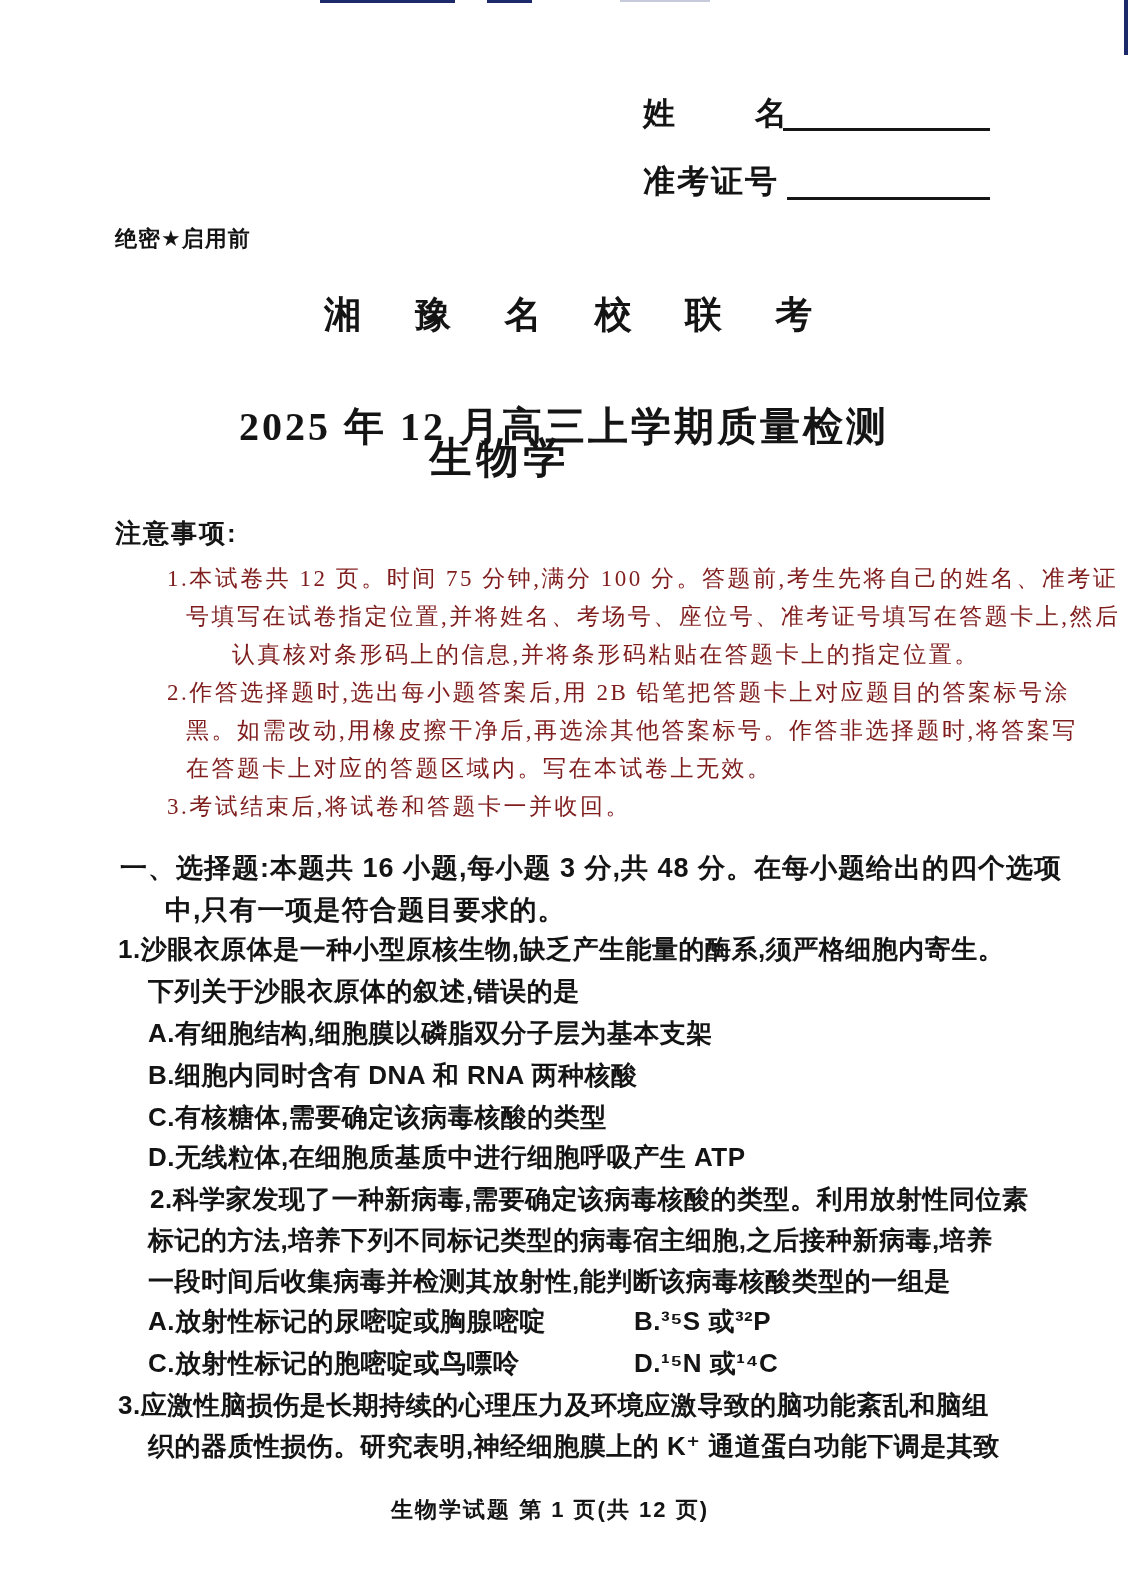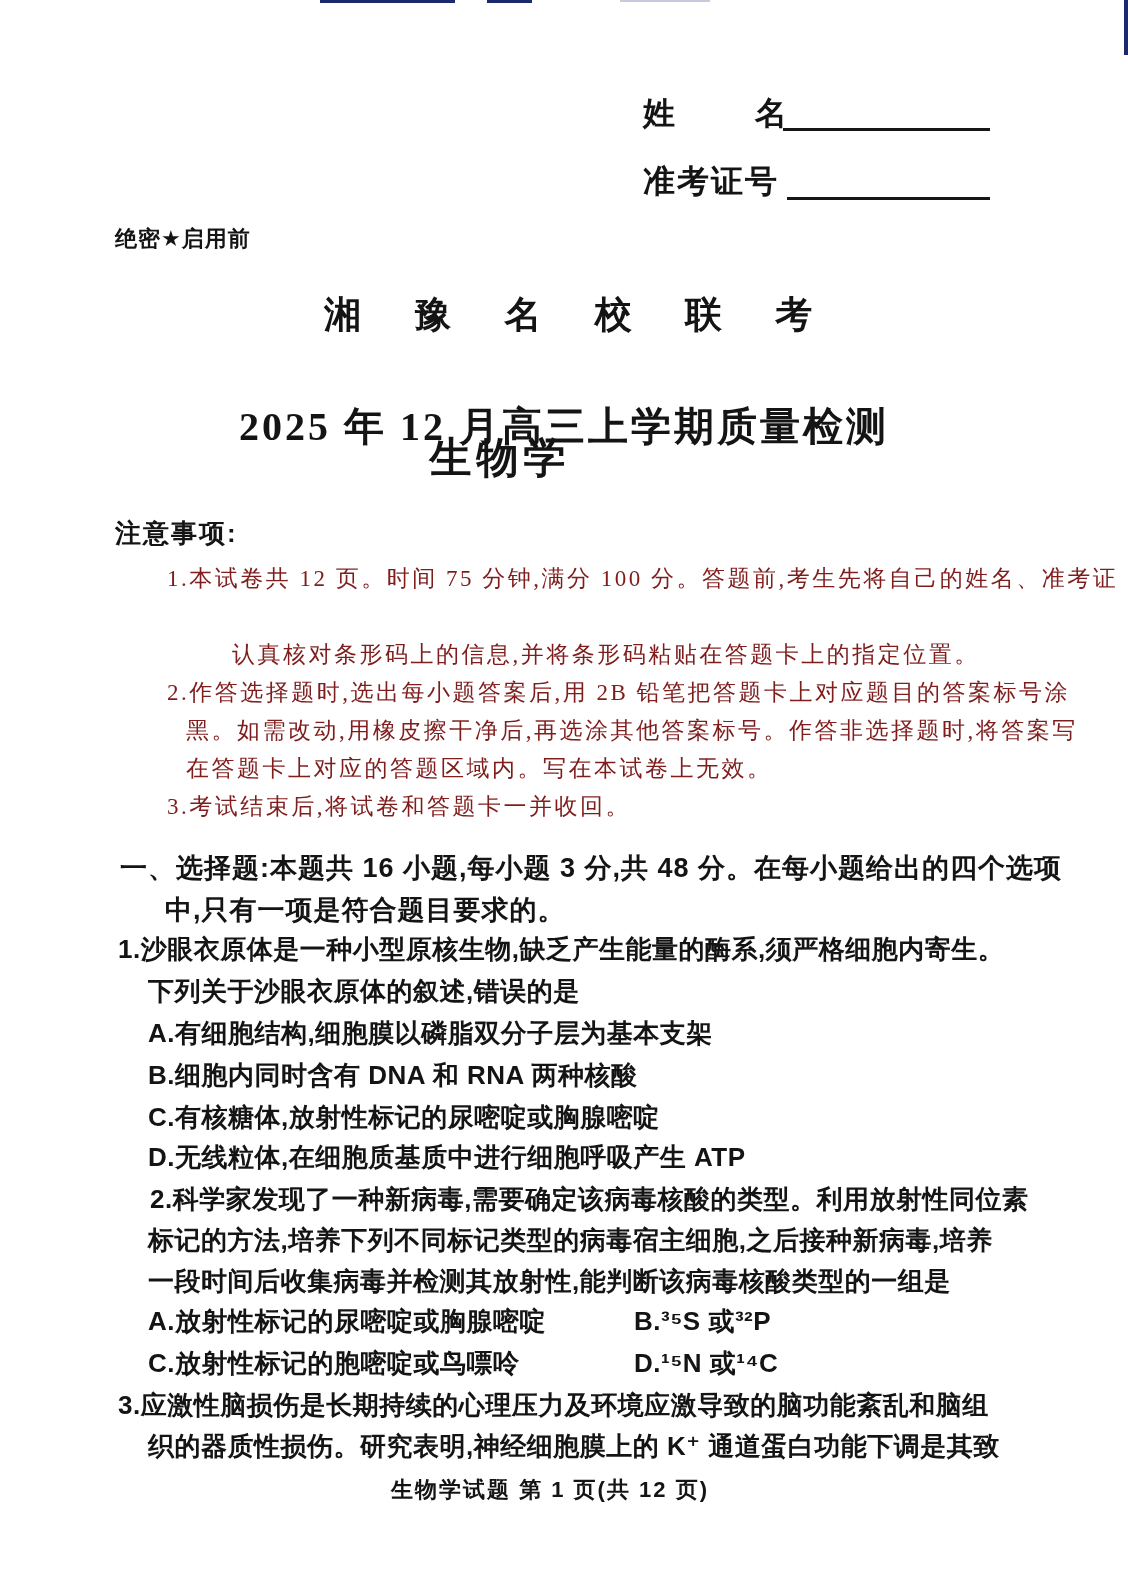--- a/index.html
+++ b/index.html
@@ -28,21 +28,21 @@
   .title-session{left:0;width:1128px;text-align:center;font-size:40px;font-weight:bold;letter-spacing:3px;margin-top:41px;}
   .title-subject{left:0;width:1000px;text-align:center;font-size:42px;font-weight:bold;letter-spacing:5px;}
 
   .notice-head{font-size:26px;letter-spacing:2px;}
   .notice-line{font-size:23px;letter-spacing:2.5px;color:#7f1d1d;}
 
   .sec-line{font-size:27px;letter-spacing:1px;}
   .q-line{font-size:26px;letter-spacing:0.5px;}
   .opt-line{font-size:26px;letter-spacing:0.5px;}
 
-  .footer{left:0;width:1100px;text-align:center;font-size:22px;letter-spacing:2px;}
+  .footer{left:0;width:1100px;text-align:center;font-size:22px;letter-spacing:2px;margin-top:20px;}
 
   .scan-artifact{position:absolute;background:#1c2a6b;}
 </style>
 </head>
 <body>
 
 <div class="page">
 
   <div class="scan-artifact" style="left:320px;top:0;width:135px;height:3px;"></div>
   <div class="scan-artifact" style="left:487px;top:0;width:45px;height:3px;"></div>
@@ -58,36 +58,37 @@
 
   <div class="t hei secrecy" style="left:115px;top:224px;">绝密★启用前</div>
 
   <div class="t serif title-main" style="top:290px;">湘 豫 名 校 联 考</div>
   <div class="t serif title-session" style="top:358px;">2025 年 12 月高三上学期质量检测</div>
   <div class="t serif title-subject" style="top:430px;">生物学</div>
 
   <div class="t hei notice-head" style="left:115px;top:516px;">注意事项:</div>
 
   <div class="t kai notice-line" style="left:167px;top:563px;">1.本试卷共 12 页。时间 75 分钟,满分 100 分。答题前,考生先将自己的姓名、准考证</div>
+  <div class="t kai notice-line" style="left:186px;top:601px;">号填写在试卷指定位置,并将姓名、考场号、座位号、准考证号填写在答题卡上,然后</div>
   <div class="t kai notice-line" style="left:186px;top:639px;margin-left:46px;">认真核对条形码上的信息,并将条形码粘贴在答题卡上的指定位置。</div>
 
   <div class="t kai notice-line" style="left:167px;top:677px;">2.作答选择题时,选出每小题答案后,用 2B 铅笔把答题卡上对应题目的答案标号涂</div>
   <div class="t kai notice-line" style="left:186px;top:715px;">黑。如需改动,用橡皮擦干净后,再选涂其他答案标号。作答非选择题时,将答案写</div>
   <div class="t kai notice-line" style="left:186px;top:753px;">在答题卡上对应的答题区域内。写在本试卷上无效。</div>
 
   <div class="t kai notice-line" style="left:167px;top:791px;">3.考试结束后,将试卷和答题卡一并收回。</div>
 
   <div class="t hei sec-line" style="left:120px;top:850px;">一、选择题:本题共 16 小题,每小题 3 分,共 48 分。在每小题给出的四个选项</div>
   <div class="t hei sec-line" style="left:165px;top:892px;">中,只有一项是符合题目要求的。</div>
 
   <div class="t hei q-line" style="left:118px;top:932px;">1.沙眼衣原体是一种小型原核生物,缺乏产生能量的酶系,须严格细胞内寄生。</div>
   <div class="t hei q-line" style="left:148px;top:974px;">下列关于沙眼衣原体的叙述,错误的是</div>
   <div class="t hei opt-line" style="left:148px;top:1016px;">A.有细胞结构,细胞膜以磷脂双分子层为基本支架</div>
   <div class="t hei opt-line" style="left:148px;top:1058px;">B.细胞内同时含有 DNA 和 RNA 两种核酸</div>
-  <div class="t hei opt-line" style="left:148px;top:1100px;">C.有核糖体,放射性标记的尿嘧啶或胸腺嘧啶</div>
+  <div class="t hei opt-line" style="left:148px;top:1100px;">C.有核糖体,需要确定该病毒核酸的类型</div>
   <div class="t hei opt-line" style="left:148px;top:1140px;">D.无线粒体,在细胞质基质中进行细胞呼吸产生 ATP</div>
 
   <div class="t hei q-line" style="left:118px;top:1182px;margin-left:32px;">2.科学家发现了一种新病毒,需要确定该病毒核酸的类型。利用放射性同位素</div>
   <div class="t hei q-line" style="left:148px;top:1223px;">标记的方法,培养下列不同标记类型的病毒宿主细胞,之后接种新病毒,培养</div>
   <div class="t hei q-line" style="left:148px;top:1264px;">一段时间后收集病毒并检测其放射性,能判断该病毒核酸类型的一组是</div>
   <div class="t hei opt-line" style="left:148px;top:1304px;">A.放射性标记的尿嘧啶或胸腺嘧啶</div>
   <div class="t hei opt-line" style="left:634px;top:1304px;">B.³⁵S 或³²P</div>
   <div class="t hei opt-line" style="left:148px;top:1346px;">C.放射性标记的胞嘧啶或鸟嘌呤</div>
   <div class="t hei opt-line" style="left:634px;top:1346px;">D.¹⁵N 或¹⁴C</div>
 

